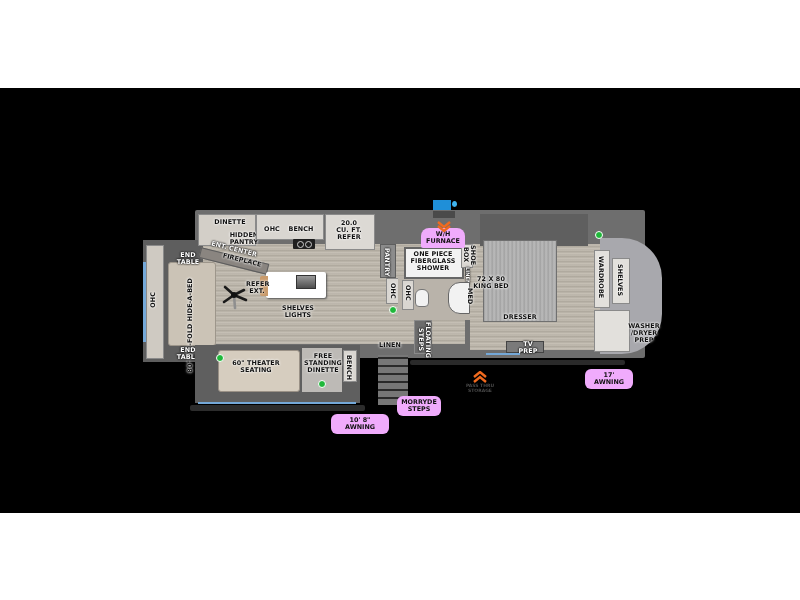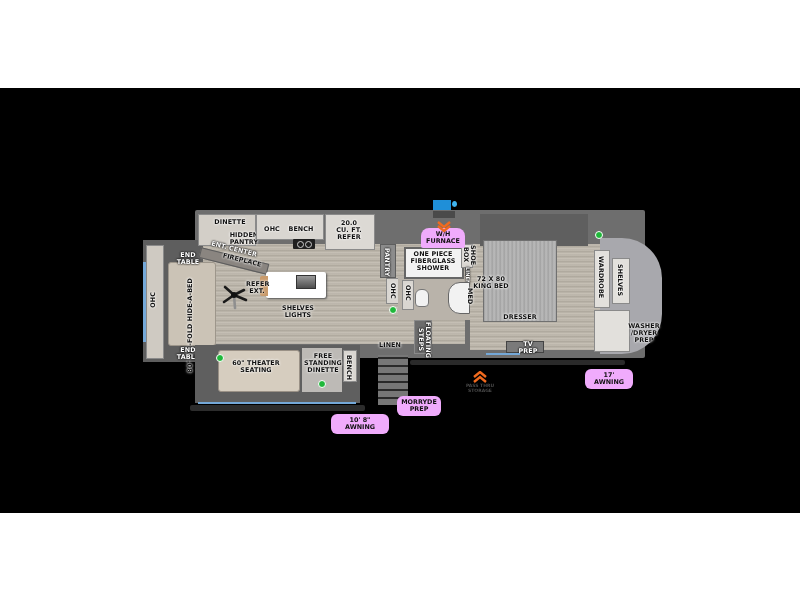--- a/index.html
+++ b/index.html
@@ -105,21 +105,21 @@
   <div class="dot" style="left:318px;top:380px;"></div>
   <div class="dot" style="left:389px;top:306px;"></div>
   <div class="dot" style="left:492px;top:230px;"></div>
   <div class="dot" style="left:559px;top:230px;"></div>
   <div class="dot" style="left:595px;top:231px;"></div>
 
   <div class="lbl dark" style="left:375px;top:342px;width:30px;">LINEN</div>
   <div class="abs" style="left:378px;top:355px;width:30px;height:50px;
        background:repeating-linear-gradient(0deg,#777 0px,#777 6px,#2a2a2a 6px,#2a2a2a 8px);"></div>
   <div class="callout" style="left:372px;top:396px;width:36px;">MORRYDE
-PREP</div>
+STEPS</div>
   <div class="cab" style="left:414px;top:320px;width:16px;height:32px;background:#6c6c6c;"></div>
   <div class="lbl vert" style="left:417px;top:322px;">FLOATING
 STEPS</div>
 
   <div class="cabdk" style="left:380px;top:244px;width:14px;height:32px;"></div>
   <div class="lbl vert" style="left:383px;top:248px;">PANTRY</div>
   <div class="cab" style="left:386px;top:278px;width:12px;height:24px;"></div>
   <div class="lbl dark vert" style="left:389px;top:283px;">OHC</div>
   <div class="abs" style="left:398px;top:276px;width:72px;height:44px;background:#b9b3aa;"></div>
   <div class="cab" style="left:402px;top:280px;width:10px;height:28px;"></div>

